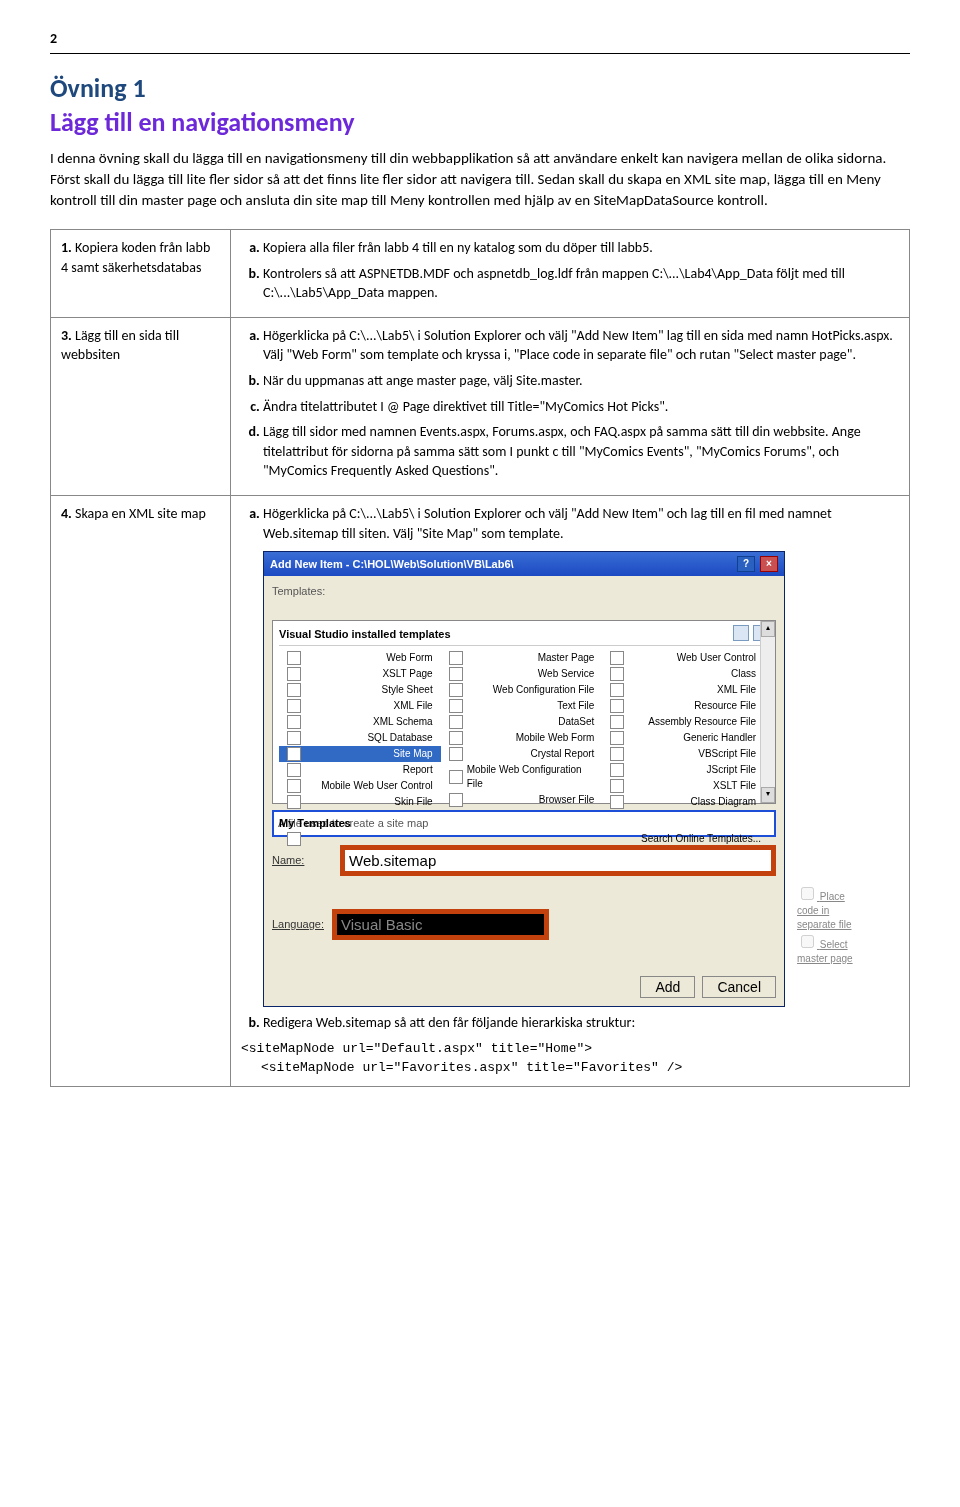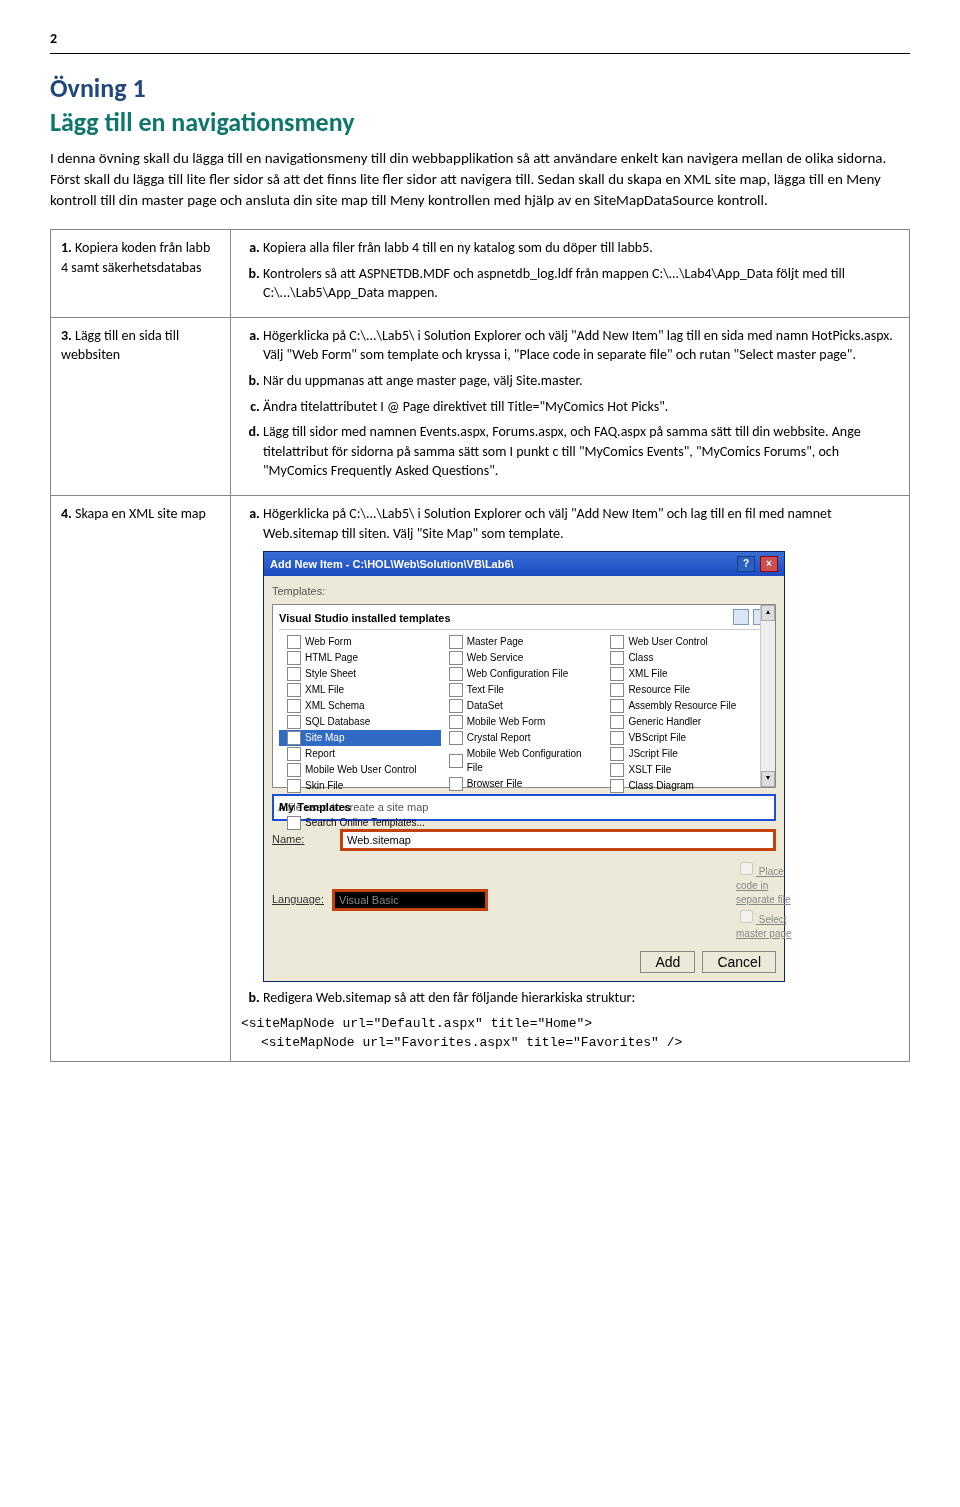--- a/index.html
+++ b/index.html
@@ -14,21 +14,21 @@
   .page-number { font-size: 14px; font-weight: bold; margin-bottom: 4px; }
   .hr { border-top: 1.5px solid #000; margin: 6px 0 18px 0; }
   h1 {
     font-size: 26px;
     color: #1f497d;
     font-weight: bold;
     margin: 0 0 2px 0;
   }
   h2.subtitle {
     font-size: 26px;
-    color: #0f766e;
+    color: #6d28d9;
     font-weight: bold;
     margin: 0 0 10px 0;
   }
   p.intro { font-size: 15px; line-height: 1.4; margin: 0 0 18px 0; }
   table.main {
     border-collapse: collapse;
     width: 100%;
     table-layout: fixed;
   }
   table.main td, table.main th {
@@ -72,38 +72,38 @@
     background: #c85050;
     border: 1px solid #900;
     color: #fff;
     text-align: center;
     line-height: 14px;
     margin-left: 2px;
     font-size: 10px;
   }
   .dlg-title .icons span.help { background:#2a60c0; border-color:#124090; }
   .dlg-body { padding: 8px; }
-  .dlg-section-label { color:#555; margin-bottom:4px; }
+  .dlg-section-label { color:#555; margin-bottom:20px; }
   .tpl-pane {
     background:#fff; border:1px solid #888; padding:6px;
     height:170px; position:relative;
   }
   .view-icons { position:absolute; top:4px; right:6px; display:flex; gap:4px; }
   .view-icons span { width:14px;height:14px;border:1px solid #7a9ac0;background:#dbe6f4;display:inline-block; }
   .tpl-head { font-weight:bold; margin-bottom:4px; border-bottom:1px solid #ccc; padding-bottom:3px; }
   .tpl-grid { display:flex; flex-wrap:wrap; }
   .tpl-col { width:33%; }
-  .tpl-item { display:flex; align-items:center; gap:4px; padding:1px 8px; font-size:10px; }
+  .tpl-item { display:flex; align-items:center; gap:4px; padding:1px 8px; font-size:10px;justify-content:space-between; }
   .tpl-item .ico { width:12px;height:12px;border:1px solid #888;background:#fff;display:inline-block;flex-shrink:0; }
   .tpl-item.selected { background:#316ac5; color:#fff; }
   .tpl-sub { font-weight:bold; margin-top:6px; }
   .dlg-desc { background:#fff;border:2px solid #1d4ed8;padding:4px;margin-top:6px;color:#555; }
   .dlg-row { display:flex;align-items:center;margin-top:8px;gap:8px; }
   .dlg-row label { width:60px; color:#333;text-decoration:underline; }
-  .dlg-row input[type=text] { flex:1;border:3px solid #c2410c;padding:2px 4px;font-size:11px;background:#fff; }
+  .dlg-row input[type=text] { flex:1;border:5px solid #c2410c;padding:2px 4px;font-size:15px;background:#fff; }
   .dlg-row input.dis { background:#000000;color:#888; }
   .dlg-checks { margin-left:240px; }
   .dlg-checks label { display:block;color:#888;font-size:10px; }
   .dlg-buttons { text-align:right;margin-top:10px; }
   .dlg-buttons button { font-size:14px;padding:2px 14px;border:1px solid #888;background:#ece9d8;margin-left:4px; }
   .scrollbar { position:absolute;right:0;top:0;bottom:0;width:14px;background:#eee;border-left:1px solid #ccc; }
   .scrollbar .up,.scrollbar .down{height:14px;background:#ddd;border:1px solid #aaa;font-size:8px;text-align:center;line-height:12px;}
   .scrollbar .down{position:absolute;bottom:0;left:0;right:0;}
   .code { font-family: 'Courier New', monospace; font-size: 13px; margin-top:6px; line-height:1.5; }
   .code .indent1 { padding-left: 20px; display:block; }
@@ -182,21 +182,21 @@
                 </div>
                 <div class="tpl-head">Visual Studio installed templates</div>
                 <div class="tpl-grid">
                   <div class="tpl-col">
                     <div class="tpl-item">
                           <span class="ico"></span>
                           <span>Web Form</span>
                         </div>
                     <div class="tpl-item">
                           <span class="ico"></span>
-                          <span>HTML Page</span>
+                          <span>XSLT Page</span>
                         </div>
                     <div class="tpl-item">
                           <span class="ico"></span>
                           <span>Style Sheet</span>
                         </div>
                     <div class="tpl-item">
                           <span class="ico"></span>
                           <span>XML File</span>
                         </div>
                     <div class="tpl-item">

